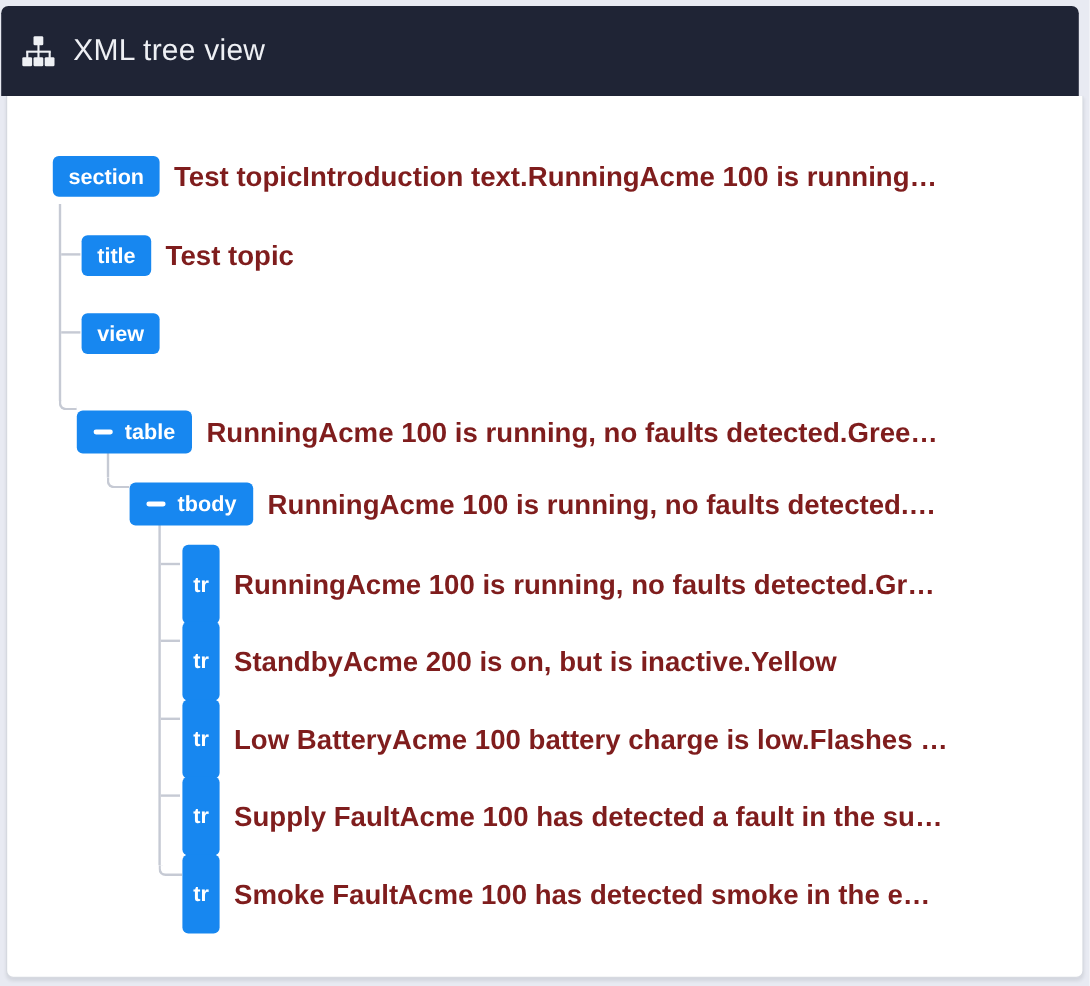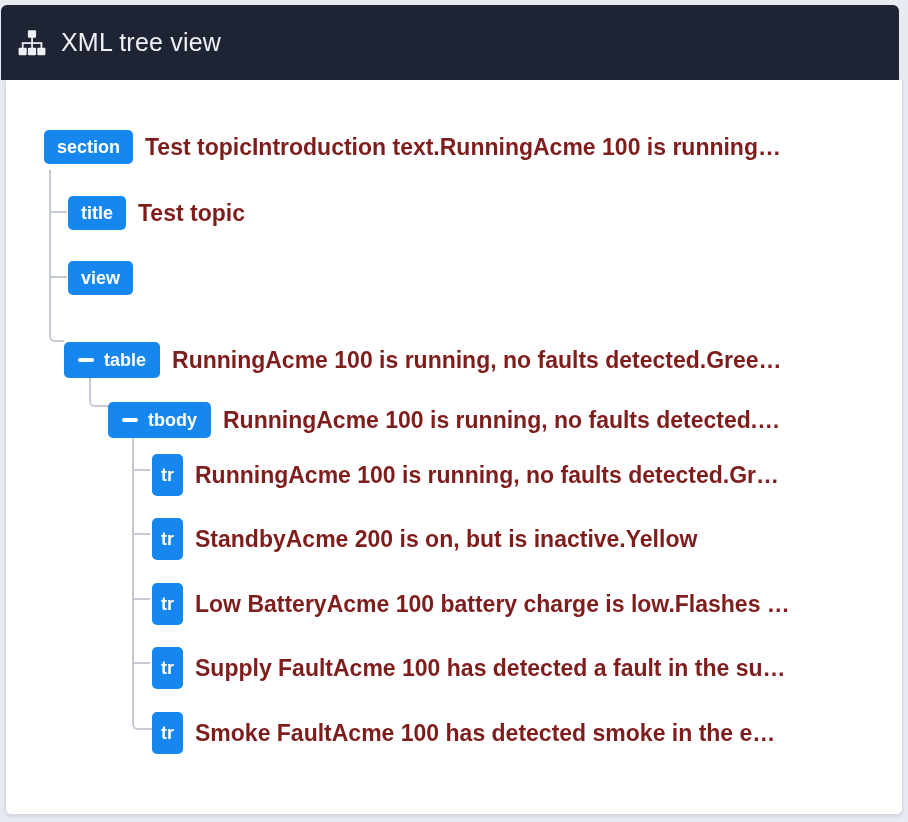--- a/index.html
+++ b/index.html
@@ -42,21 +42,21 @@
     font-weight: bold;
   }
   .badge {
     background: #1787f0; color: #ffffff;
     font-size: 18px; line-height: 1;
     padding: 8px 13px;
     border-radius: 5px;
     display: inline-flex; align-items: center;
     cursor: pointer;
   }
-  .badge.small { padding: 12px 9px; align-items: center; }
+  .badge.small { padding: 24px 9px; align-items: center; }
   .badge.toggle { padding: 9px 14px; }
   .minus {
     display: inline-block;
     width: 16px; height: 4px;
     background: #ffffff; border-radius: 2px;
     margin-right: 10px;
   }
   .node-text {
     margin-left: 12px;
     color: #7f1d1d;

